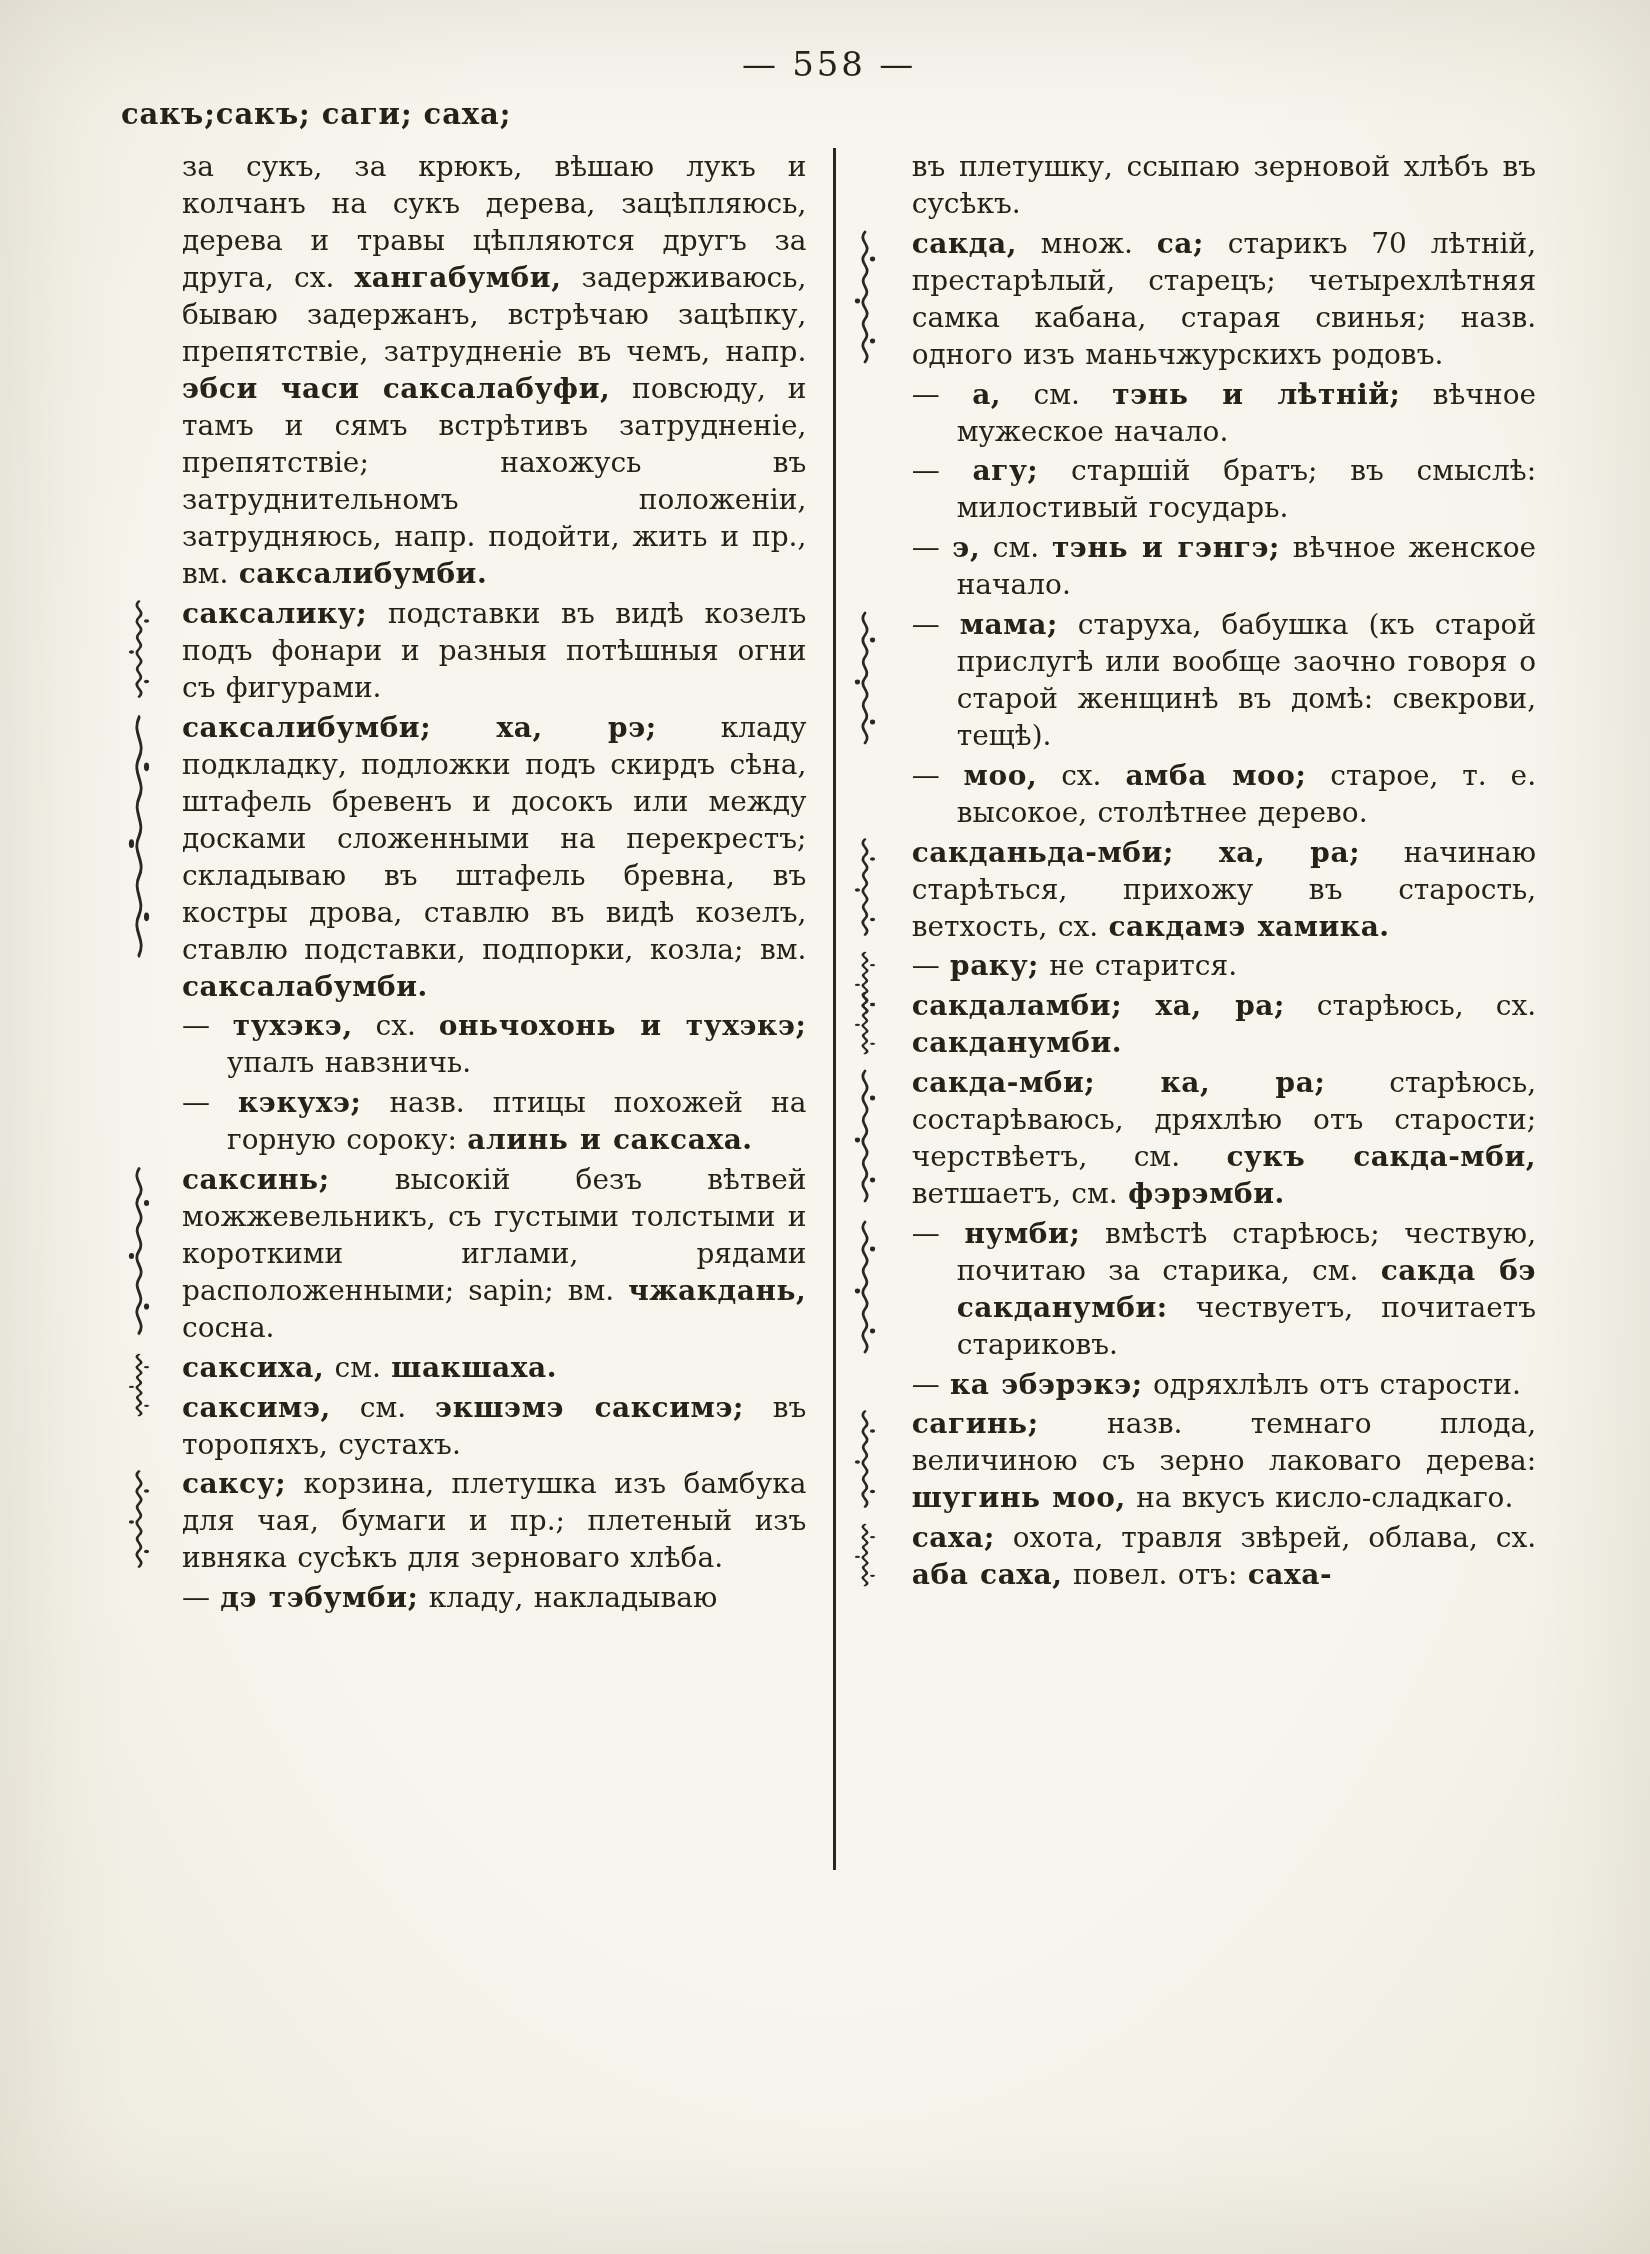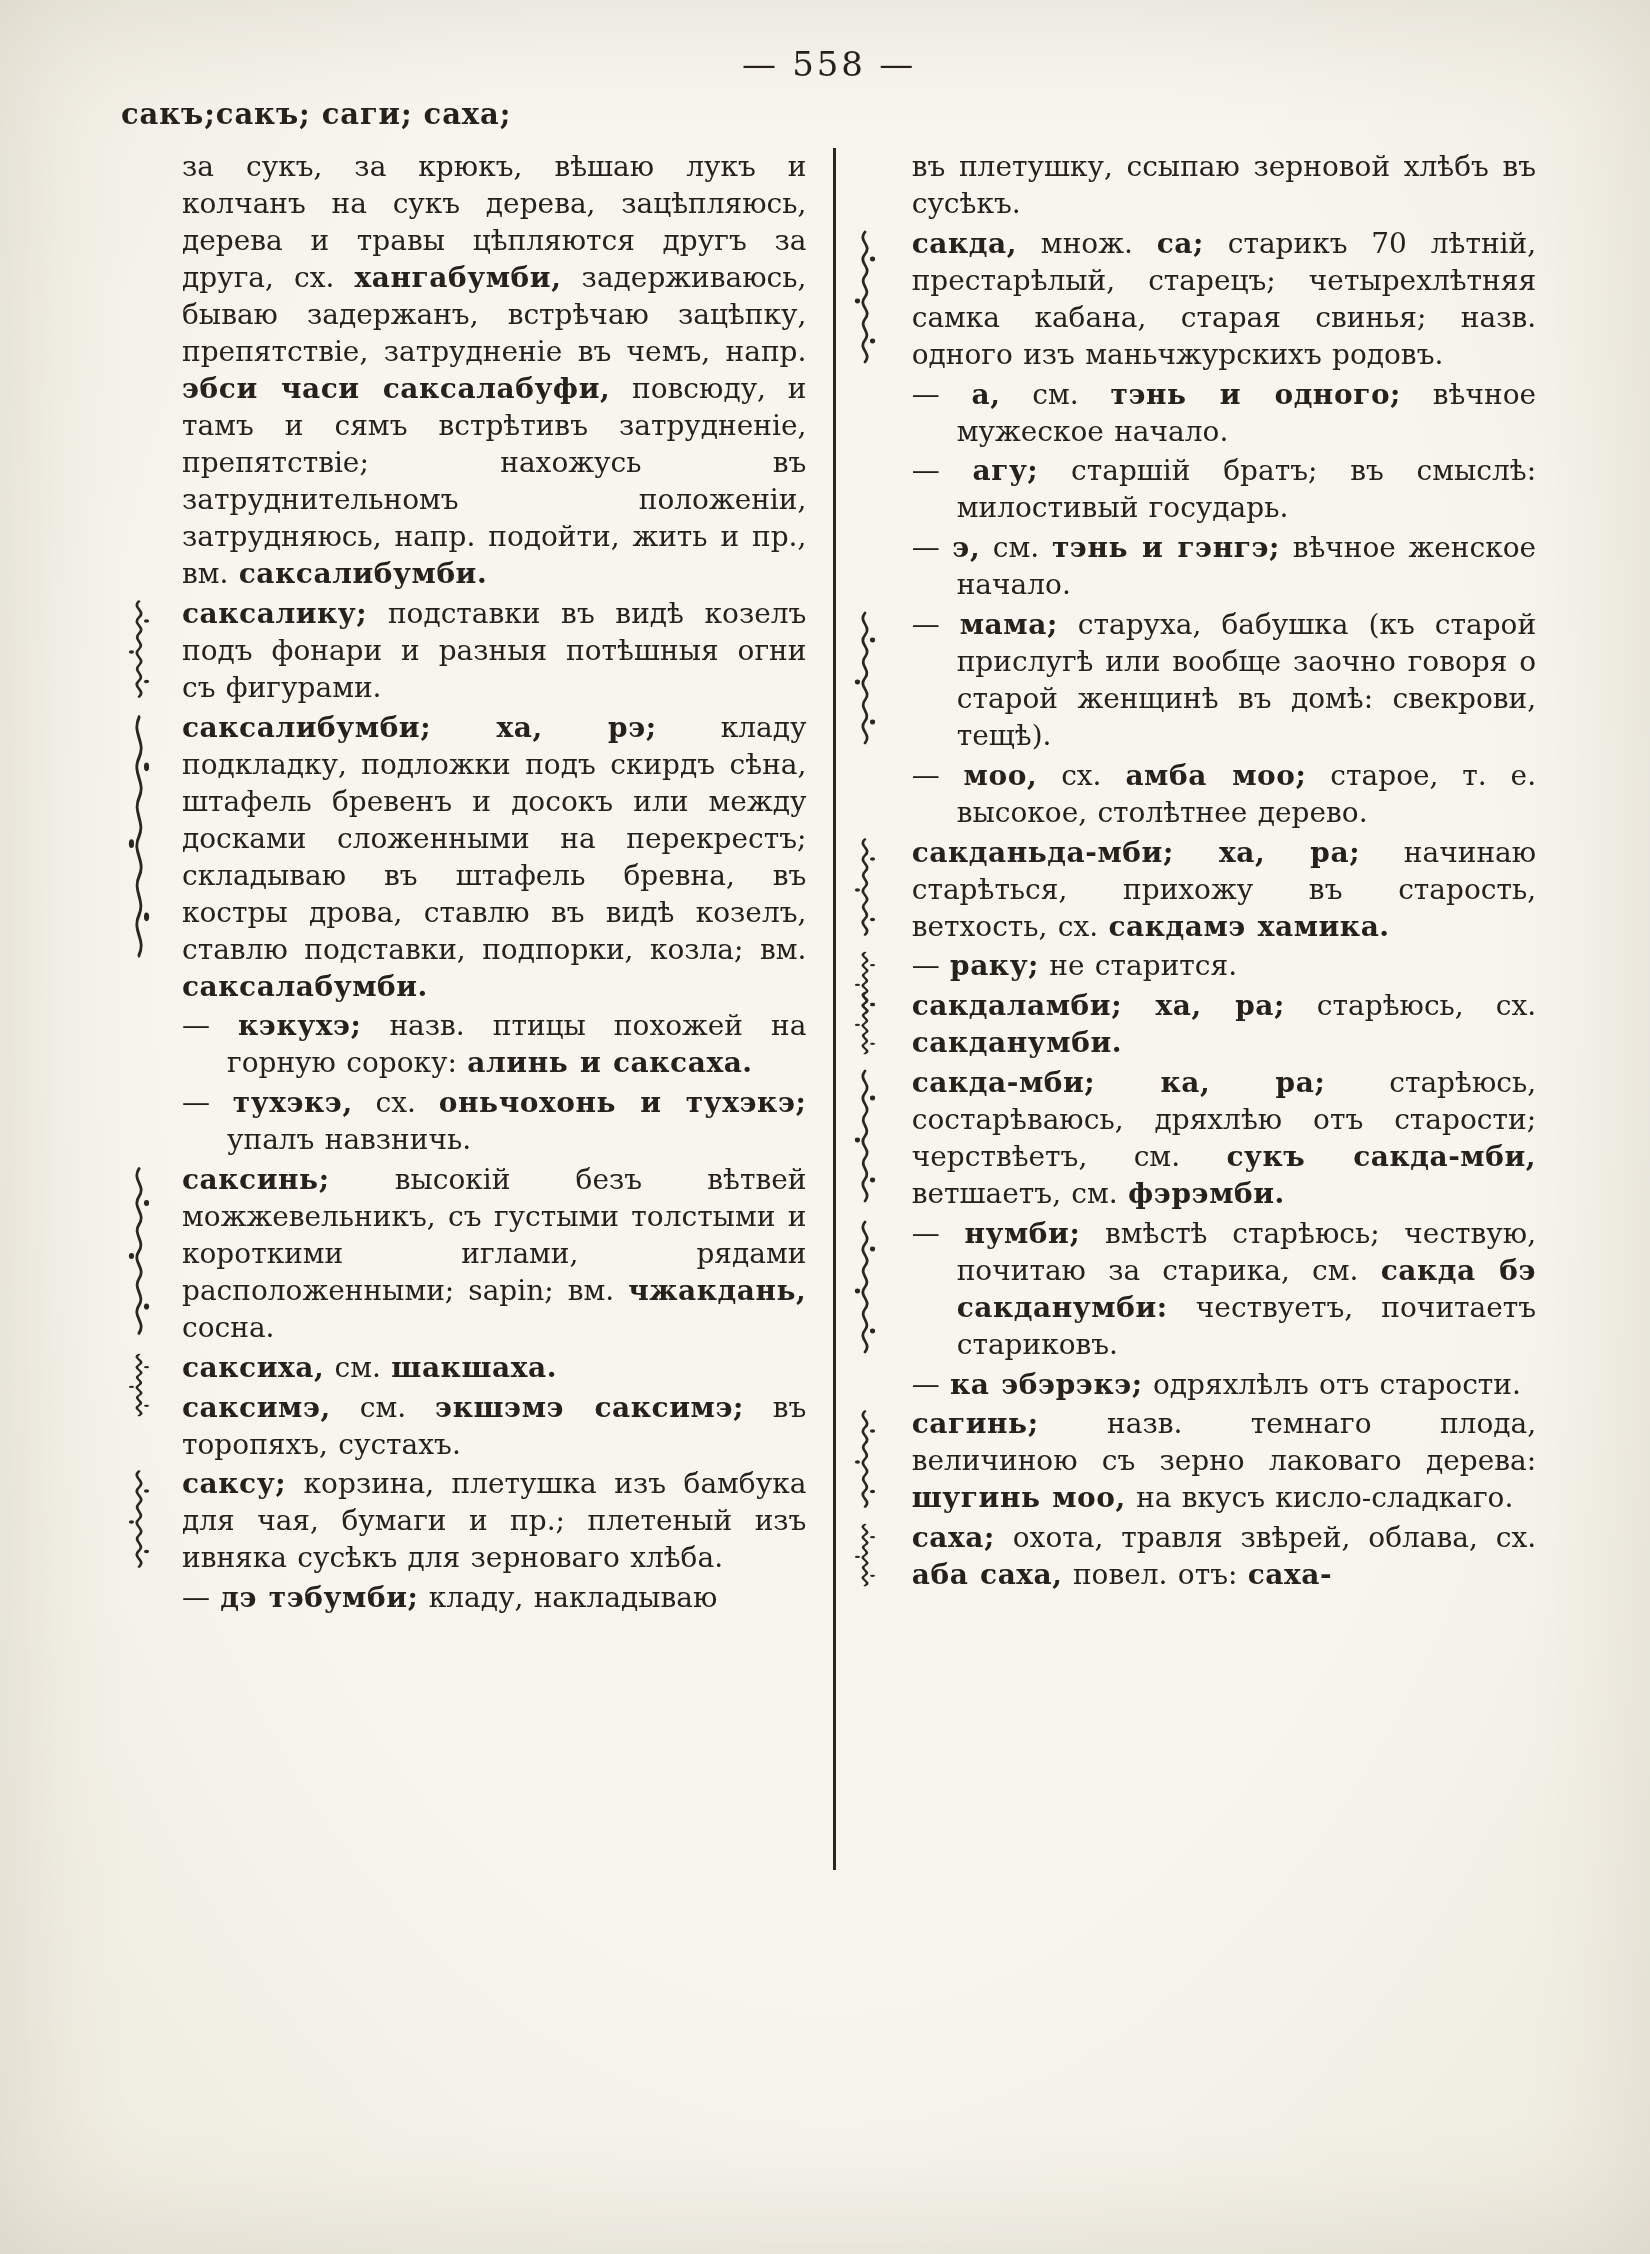--- a/index.html
+++ b/index.html
@@ -66,22 +66,22 @@
             </svg>
           </span><span class="b">саксалику;</span><span class="n"> подставки въ видѣ козелъ подъ фонари и разныя потѣшныя огни съ фигурами.</span></div>
         <div class="entry head has-manchu"><span class="manchu">
             <svg viewBox="0 0 26 140" preserveAspectRatio="none" width="28" height="132" style="height: 256px;">
               <path d="M13 3 C6 12 20 16 13 25 C6 34 20 38 13 47 C7 55 19 60 13 68 C6 77 20 81 13 90 C7 98 19 103 13 111 C6 120 20 124 13 133" fill="none" stroke="#2a2620" stroke-width="2.6" stroke-linecap="round"></path>
               <circle cx="20" cy="30" r="2.4" fill="#2a2620"></circle>
               <circle cx="6" cy="72" r="2.4" fill="#2a2620"></circle>
               <circle cx="20" cy="112" r="2.4" fill="#2a2620"></circle>
             </svg>
           </span><span class="b">саксалибумби; ха, рэ;</span><span class="n"> кладу подкладку, подложки подъ скирдъ сѣна, штафель бревенъ и досокъ или между досками сложенными на перекрестъ; складываю въ штафель бревна, въ костры дрова, ставлю въ видѣ козелъ, ставлю подставки, подпорки, козла; вм. </span><span class="b">саксалабумби.</span></div>
+        <div class="entry dash"><span class="n">— </span><span class="b">тухэкэ,</span><span class="n"> сх. </span><span class="b">оньчохонь и тухэкэ;</span><span class="n"> упалъ навзничь.</span></div>
         <div class="entry dash"><span class="n">— </span><span class="b">кэкухэ;</span><span class="n"> назв. птицы похожей на горную сороку: </span><span class="b">алинь и саксаха.</span></div>
-        <div class="entry dash"><span class="n">— </span><span class="b">тухэкэ,</span><span class="n"> сх. </span><span class="b">оньчохонь и тухэкэ;</span><span class="n"> упалъ навзничь.</span></div>
         <div class="entry head has-manchu"><span class="manchu">
             <svg viewBox="0 0 26 140" preserveAspectRatio="none" width="28" height="132" style="height: 177px;">
               <path d="M13 3 C6 12 20 16 13 25 C6 34 20 38 13 47 C7 55 19 60 13 68 C6 77 20 81 13 90 C7 98 19 103 13 111 C6 120 20 124 13 133" fill="none" stroke="#2a2620" stroke-width="2.6" stroke-linecap="round"></path>
               <circle cx="20" cy="30" r="2.4" fill="#2a2620"></circle>
               <circle cx="6" cy="72" r="2.4" fill="#2a2620"></circle>
               <circle cx="20" cy="112" r="2.4" fill="#2a2620"></circle>
             </svg>
           </span><span class="b">саксинь;</span><span class="n"> высокій безъ вѣтвей можжевельникъ, съ густыми толстыми и короткими иглами, рядами расположенными; sapin; вм. </span><span class="b">чжакдань,</span><span class="n"> сосна.</span></div>
         <div class="entry head has-manchu"><span class="manchu">
             <svg viewBox="0 0 26 140" preserveAspectRatio="none" width="28" height="132" style="height: 66px;">
@@ -106,21 +106,21 @@
     <div class="column column-right" id="col-right">
         <div class="entry cont"><span class="n">въ плетушку, ссыпаю зерновой хлѣбъ въ сусѣкъ.</span></div>
         <div class="entry head has-manchu"><span class="manchu">
             <svg viewBox="0 0 26 140" preserveAspectRatio="none" width="28" height="132" style="height: 140px;">
               <path d="M13 3 C6 12 20 16 13 25 C6 34 20 38 13 47 C7 55 19 60 13 68 C6 77 20 81 13 90 C7 98 19 103 13 111 C6 120 20 124 13 133" fill="none" stroke="#2a2620" stroke-width="2.6" stroke-linecap="round"></path>
               <circle cx="20" cy="30" r="2.4" fill="#2a2620"></circle>
               <circle cx="6" cy="72" r="2.4" fill="#2a2620"></circle>
               <circle cx="20" cy="112" r="2.4" fill="#2a2620"></circle>
             </svg>
           </span><span class="b">сакда,</span><span class="n"> множ. </span><span class="b">са;</span><span class="n"> старикъ 70 лѣтній, престарѣлый, старецъ; четырехлѣтняя самка кабана, старая свинья; назв. одного изъ маньчжурскихъ родовъ.</span></div>
-        <div class="entry dash"><span class="n">— </span><span class="b">а,</span><span class="n"> см. </span><span class="b">тэнь и одного;</span><span class="n"> вѣчное мужеское начало.</span></div>
+        <div class="entry dash"><span class="n">— </span><span class="b">а,</span><span class="n"> см. </span><span class="b">тэнь и лѣтній;</span><span class="n"> вѣчное мужеское начало.</span></div>
         <div class="entry dash"><span class="n">— </span><span class="b">агу;</span><span class="n"> старшій братъ; въ смыслѣ: милостивый государь.</span></div>
         <div class="entry dash"><span class="n">— </span><span class="b">э,</span><span class="n"> см. </span><span class="b">тэнь и гэнгэ;</span><span class="n"> вѣчное женское начало.</span></div>
         <div class="entry dash has-manchu"><span class="manchu">
             <svg viewBox="0 0 26 140" preserveAspectRatio="none" width="28" height="132" style="height: 140px;">
               <path d="M13 3 C6 12 20 16 13 25 C6 34 20 38 13 47 C7 55 19 60 13 68 C6 77 20 81 13 90 C7 98 19 103 13 111 C6 120 20 124 13 133" fill="none" stroke="#2a2620" stroke-width="2.6" stroke-linecap="round"></path>
               <circle cx="20" cy="30" r="2.4" fill="#2a2620"></circle>
               <circle cx="6" cy="72" r="2.4" fill="#2a2620"></circle>
               <circle cx="20" cy="112" r="2.4" fill="#2a2620"></circle>
             </svg>
           </span><span class="n">— </span><span class="b">мама;</span><span class="n"> старуха, бабушка (къ старой прислугѣ или вообще заочно говоря о старой женщинѣ въ домѣ: свекрови, тещѣ).</span></div>

